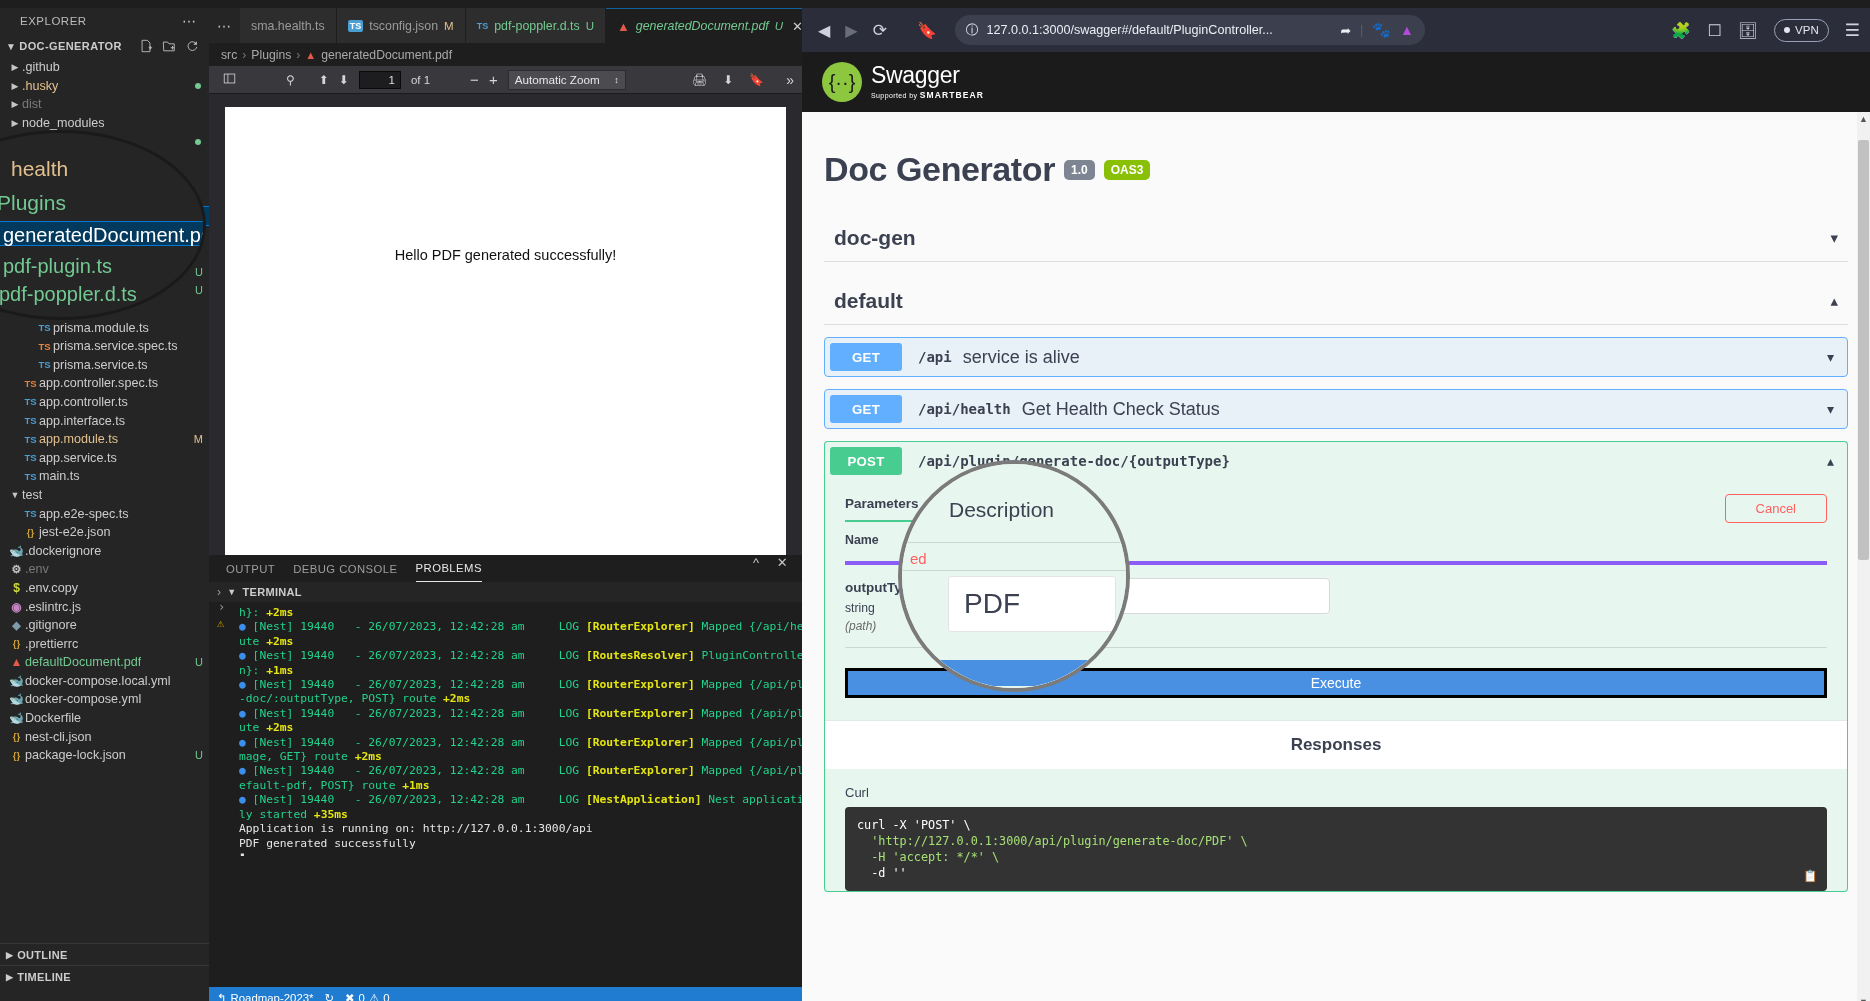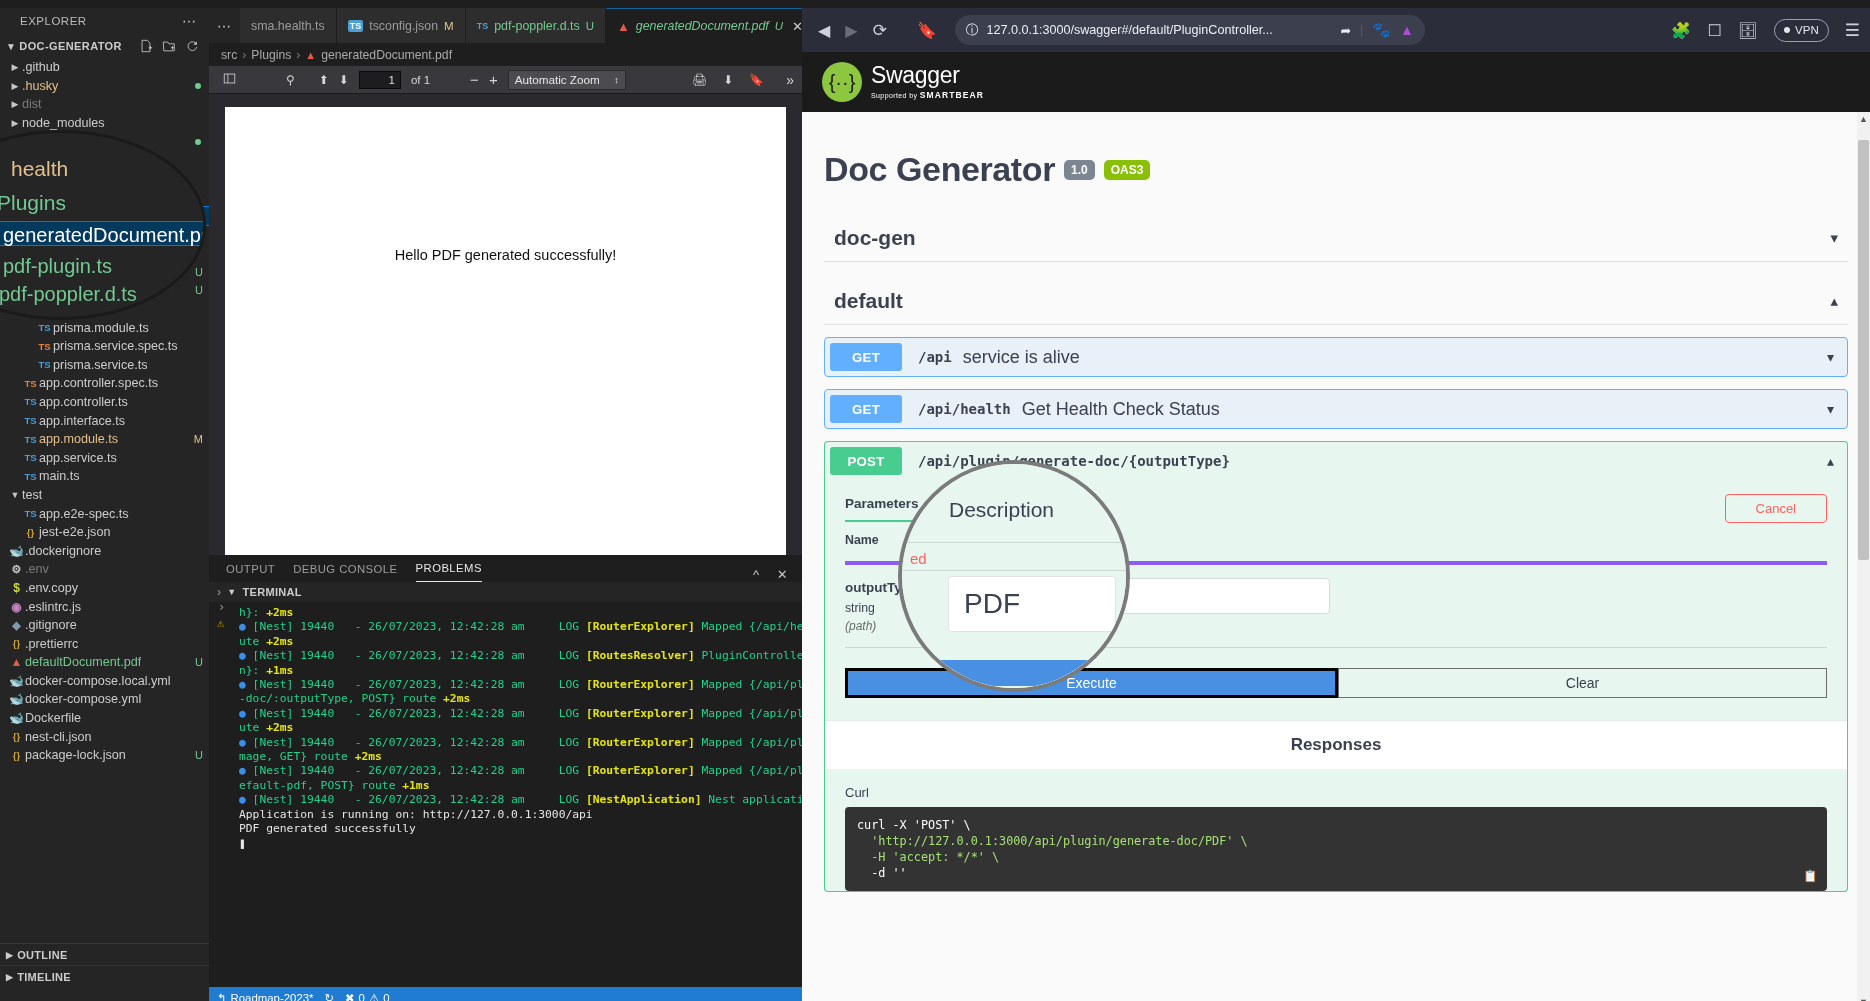--- a/index.html
+++ b/index.html
@@ -99,21 +99,21 @@
   }
   .pdf-sidebar-strip { position:absolute; left:0; top:0; bottom:0; width:17px; background:#2a2a2e; }
   .pdf-page {
     width: 561px; background: #ffffff; height: 448px; position: relative;
   }
   .pdf-text { position: absolute; top: 140px; width: 100%; text-align: center; font-size: 14.5px; color: #111; }
 
   
   .panel { background: #1e1e1e; height: 304px; }
   .panel-tabs {
-    height: 27px; display: flex; align-items: flex-end; gap: 18px; padding-left: 17px;
+    height: 27px; display: flex; align-items: flex-start; gap: 18px; padding-left: 17px;
     font-size: 11.3px; color: #9d9d9d; letter-spacing: .45px; background: #1e1e1e;
   }
   .panel-tabs .ptab.active { color: #e7e7e7; border-bottom: 1px solid #e7e7e7; height: 100%; display: flex; align-items: center; }
   .panel-tabs .ptab { height: 100%; display: flex; align-items: center; }
   .panel-actions { margin-left: auto; display: flex; gap: 17px; padding-right: 14px; color: #c5c5c5; font-size: 13px; }
 
   .term-head {
     height: 20px; display: flex; align-items: center; gap: 6px; font-size: 11px;
     color: #cccccc; font-weight: bold; letter-spacing: .3px; background: #252526; padding-left: 8px;
   }
@@ -591,20 +591,21 @@
             <div class="tline"><span class="t-green">n}: </span><span class="t-yellow">+1ms</span></div>
             <div class="tline"><span class="bullet">● </span><span class="t-green">[Nest] 19440   - 26/07/2023, 12:42:28 am     LOG </span><span class="t-yellow">[RouterExplorer] </span><span class="t-green">Mapped {/api/plugin/generate</span></div>
             <div class="tline"><span class="t-green">-doc/:outputType, POST} route </span><span class="t-yellow">+2ms</span></div>
             <div class="tline"><span class="bullet">● </span><span class="t-green">[Nest] 19440   - 26/07/2023, 12:42:28 am     LOG </span><span class="t-yellow">[RouterExplorer] </span><span class="t-green">Mapped {/api/plugin, GET} ro</span></div>
             <div class="tline"><span class="t-green">ute </span><span class="t-yellow">+2ms</span></div>
             <div class="tline"><span class="bullet">● </span><span class="t-green">[Nest] 19440   - 26/07/2023, 12:42:28 am     LOG </span><span class="t-yellow">[RouterExplorer] </span><span class="t-green">Mapped {/api/plugin/pdf-to-i</span></div>
             <div class="tline"><span class="t-green">mage, GET} route </span><span class="t-yellow">+2ms</span></div>
             <div class="tline"><span class="bullet">● </span><span class="t-green">[Nest] 19440   - 26/07/2023, 12:42:28 am     LOG </span><span class="t-yellow">[RouterExplorer] </span><span class="t-green">Mapped {/api/plugin/create-d</span></div>
             <div class="tline"><span class="t-green">efault-pdf, POST} route </span><span class="t-yellow">+1ms</span></div>
             <div class="tline"><span class="bullet">● </span><span class="t-green">[Nest] 19440   - 26/07/2023, 12:42:28 am     LOG </span><span class="t-yellow">[NestApplication] </span><span class="t-green">Nest application successful</span></div>
+            <div class="tline"><span class="t-green">ly started </span><span class="t-yellow">+35ms</span></div>
             <div class="tline"><span class="t-white">Application is running on: http://127.0.0.1:3000/api</span></div>
             <div class="tline"><span class="t-white">PDF generated successfully</span></div>
             <div class="tline"><span class="t-white">❚</span></div>
             <span class="gutter-arrow">›</span>
           </div>
       </div>
 
       <div class="statusbar">
         <span class="sb-left">
           <span class="item">
@@ -728,21 +729,20 @@
                   <div class="ptype">string</div>
                   <div class="ploc">(path)</div>
                 </span>
                 <span>
                   <input class="pinput" value="PDF" style="">
                 </span>
               </div>
 
               <div class="btn-row">
                 <button class="execute-btn">Execute</button>
-                <button class="clear-btn">Clear</button>
               </div>
             </div>
 
             <div class="responses-head">
               <h3>Responses</h3>
             </div>
 
             <div class="curl-sec">
               <div class="curl-label">Curl</div>
               <div class="curl-box"><span>curl -X 'POST' \</span>

